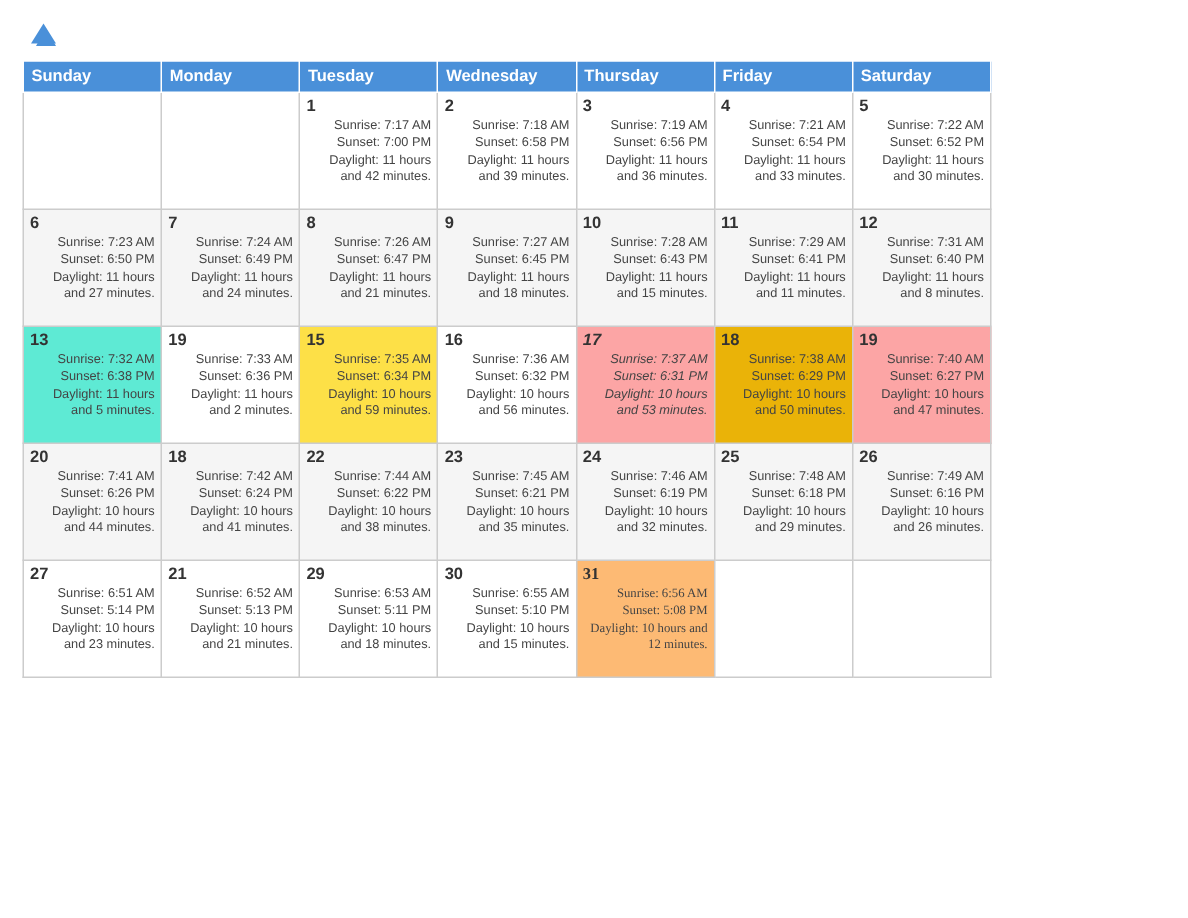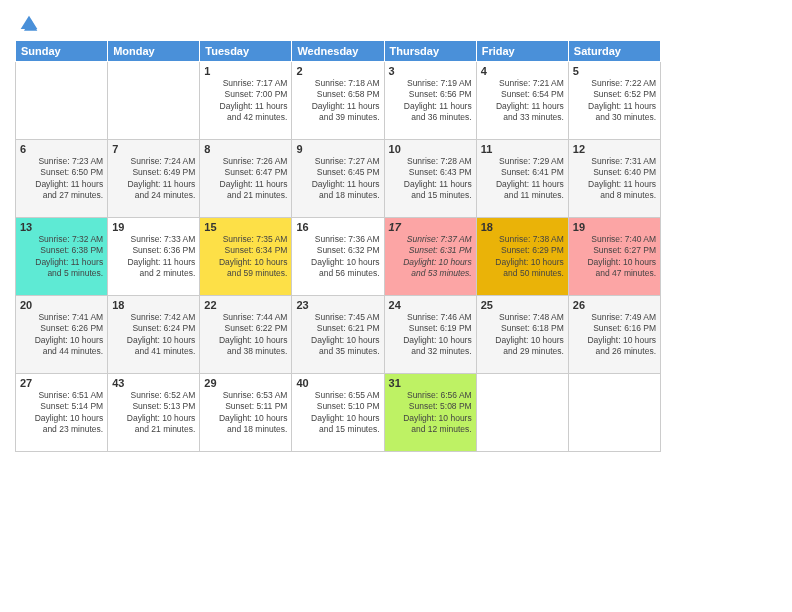--- a/index.html
+++ b/index.html
@@ -250,32 +250,32 @@
             <span class="day-number">26</span>
             <div class="day-info">Sunrise: 7:49 AM<br>Sunset: 6:16 PM<br>Daylight: 10 hours and 26 minutes.</div>
           </td>
         </tr>
         <tr>
           <td style="background: rgb(255, 255, 255);">
             <span class="day-number">27</span>
             <div class="day-info">Sunrise: 6:51 AM<br>Sunset: 5:14 PM<br>Daylight: 10 hours and 23 minutes.</div>
           </td>
           <td style="background: rgb(255, 255, 255);">
-            <span class="day-number">43</span>
+            <span class="day-number">21</span>
             <div class="day-info">Sunrise: 6:52 AM<br>Sunset: 5:13 PM<br>Daylight: 10 hours and 21 minutes.</div>
           </td>
           <td style="background: rgb(255, 255, 255);">
             <span class="day-number">29</span>
             <div class="day-info">Sunrise: 6:53 AM<br>Sunset: 5:11 PM<br>Daylight: 10 hours and 18 minutes.</div>
           </td>
           <td style="background: rgb(255, 255, 255);">
-            <span class="day-number">40</span>
+            <span class="day-number">30</span>
             <div class="day-info">Sunrise: 6:55 AM<br>Sunset: 5:10 PM<br>Daylight: 10 hours and 15 minutes.</div>
           </td>
-          <td style="background: #bef264;">
+          <td style="background: #fdba74; font-family: Liberation Serif, serif;">
             <span class="day-number">31</span>
             <div class="day-info">Sunrise: 6:56 AM<br>Sunset: 5:08 PM<br>Daylight: 10 hours and 12 minutes.</div>
           </td>
           <td class="empty-cell"></td>
           <td class="empty-cell"></td>
         </tr>
       </tbody>
   </table>
 </div>
 

